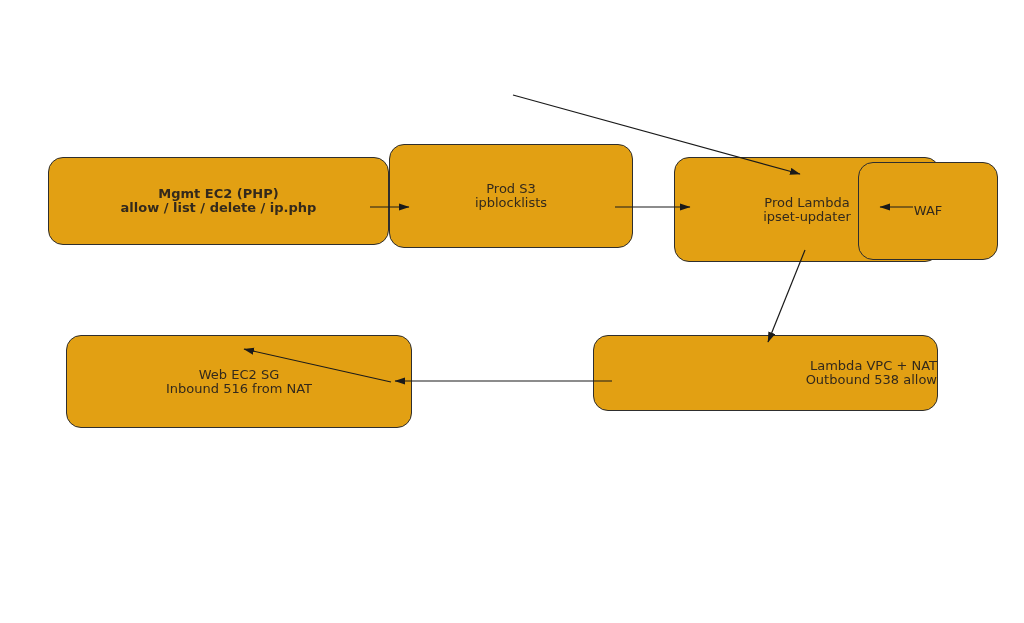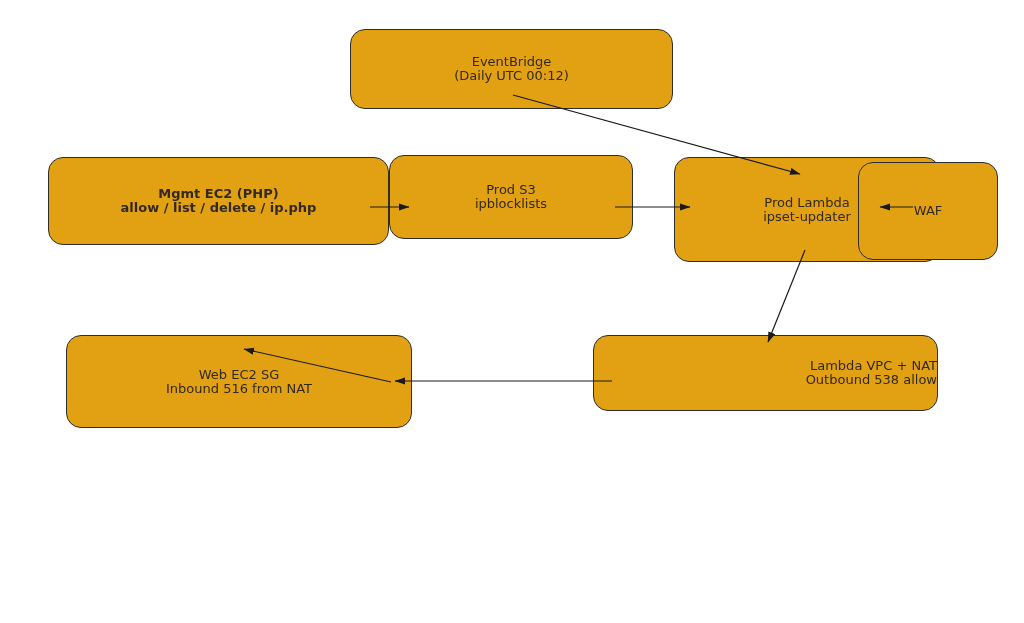--- a/index.html
+++ b/index.html
@@ -36,35 +36,31 @@
     position: absolute;
     left: 0; top: 0;
     width: 1024px;
     height: 623px;
     z-index: 5;
     pointer-events: none;
   }
   
   .n-eventbridge { left: 350px; top: 29px;  width: 323px; height: 80px; }
   .n-mgmt-ec2    { left: 48px;  top: 157px; width: 341px; height: 88px; font-weight: bold; }
-  .n-prod-s3     { left: 389px; top: 155px; width: 244px; height: 84px; }
+  .n-prod-s3     { left: 389px; top: 144px; width: 244px; height: 104px; }
   .n-prod-lambda { left: 674px; top: 157px; width: 266px; height: 105px; }
   .n-waf         { left: 858px; top: 162px; width: 140px; height: 98px; }
   .n-web-ec2-sg  { left: 66px;  top: 335px; width: 346px; height: 93px; }
   .n-lambda-vpc  { left: 593px; top: 335px; width: 345px; height: 76px; align-items: flex-end; }
 </style>
 </head>
 <body>
 
 <div class="canvas" style="--bg: #ffffff; --fill: #e2a013; --border: #2e2e2e; --text: #33291c;">
 
-  <div class="node n-eventbridge">
-    <div>EventBridge</div>
-    <div>(Daily UTC 00:12)</div>
-  </div>
 
   <div class="node n-mgmt-ec2">
     <div>Mgmt EC2 (PHP)</div>
     <div>allow / list / delete / ip.php</div>
   </div>
 
   <div class="node n-prod-s3">
     <div>Prod S3</div>
     <div>ipblocklists</div>
   </div>

